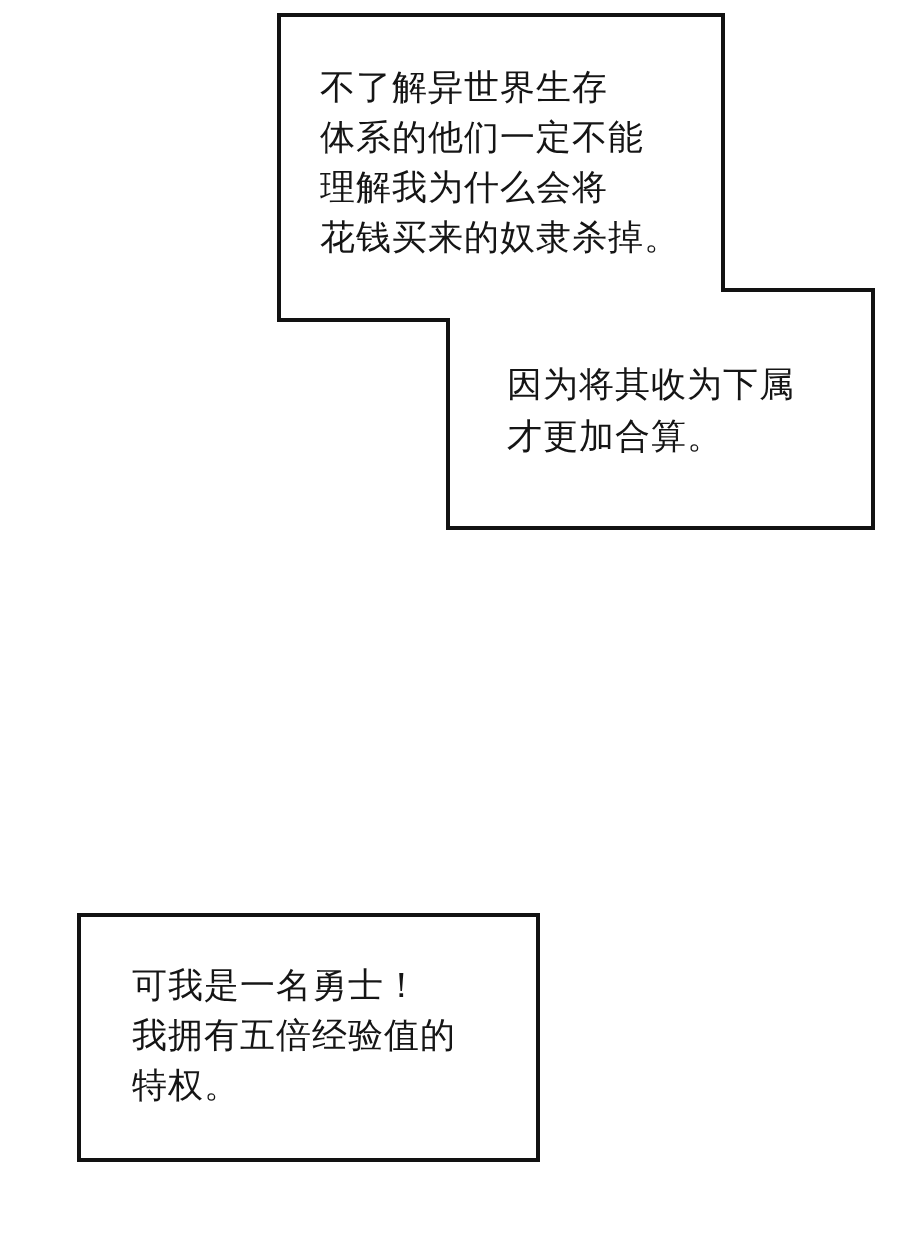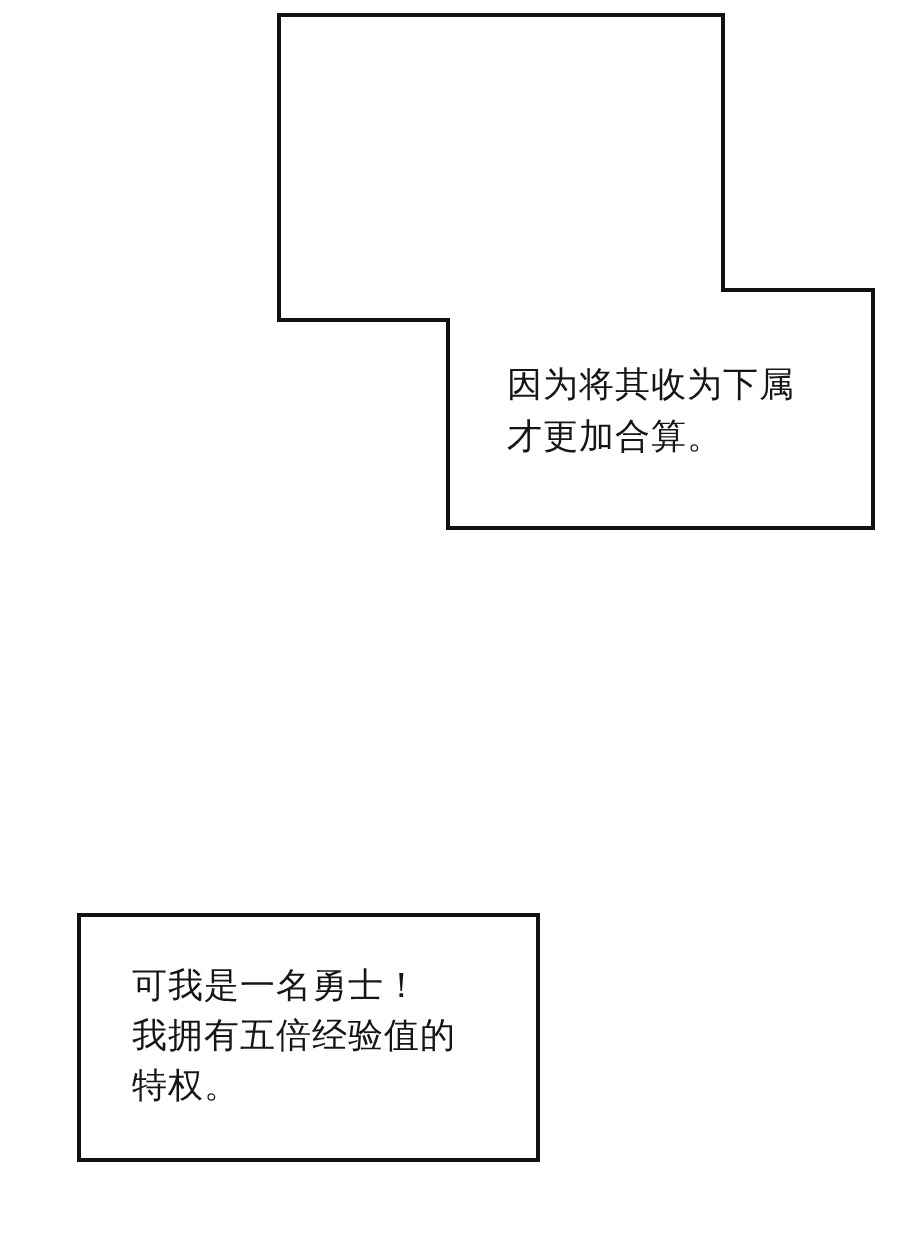--- a/index.html
+++ b/index.html
@@ -40,20 +40,24 @@
 
 <div class="page">
 
   <svg class="panel-svg" viewBox="0 0 900 1260" xmlns="http://www.w3.org/2000/svg">
 
     <polygon points="279,15 723,15 723,290 873,290 873,528 448,528 448,320 279,320" fill="#ffffff" stroke="#121212" stroke-width="4"></polygon>
 
     <rect x="79" y="915" width="459" height="245" fill="#ffffff" stroke="#121212" stroke-width="4"></rect>
   </svg>
 
+  <div class="bubble-text b1">不了解异世界生存
+体系的他们一定不能
+理解我为什么会将
+花钱买来的奴隶杀掉。</div>
 
   <div class="bubble-text b2">因为将其收为下属
 才更加合算。</div>
 
   <div class="bubble-text b3">可我是一名勇士！
 我拥有五倍经验值的
 特权。</div>
 
 </div>
 

